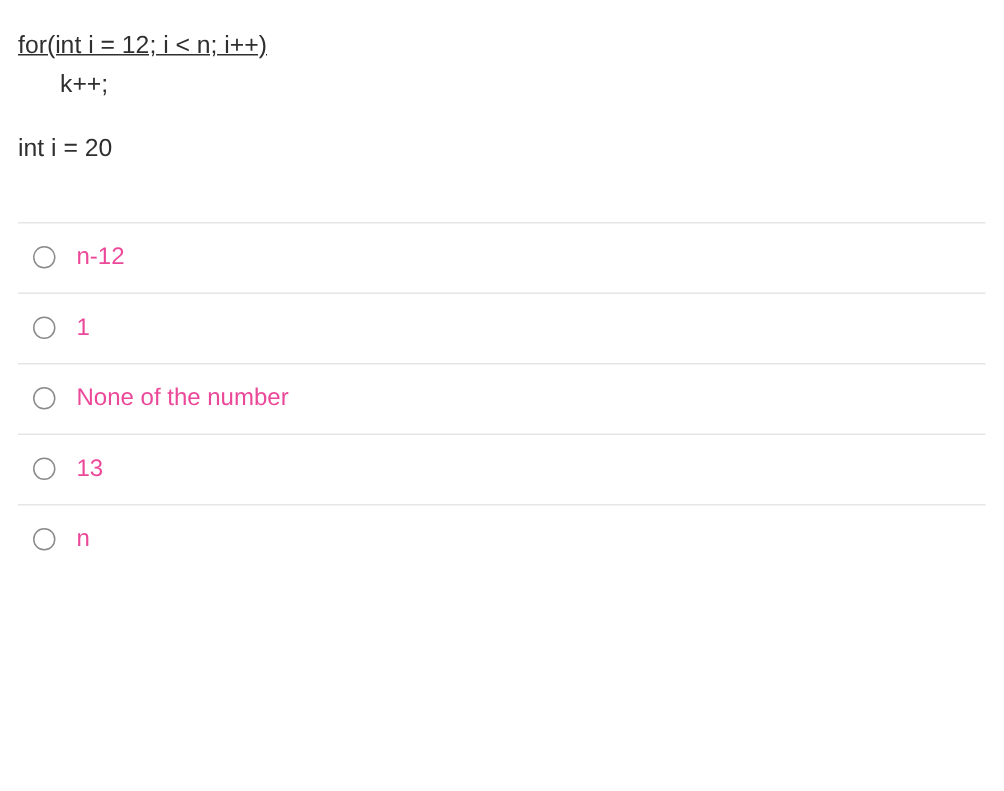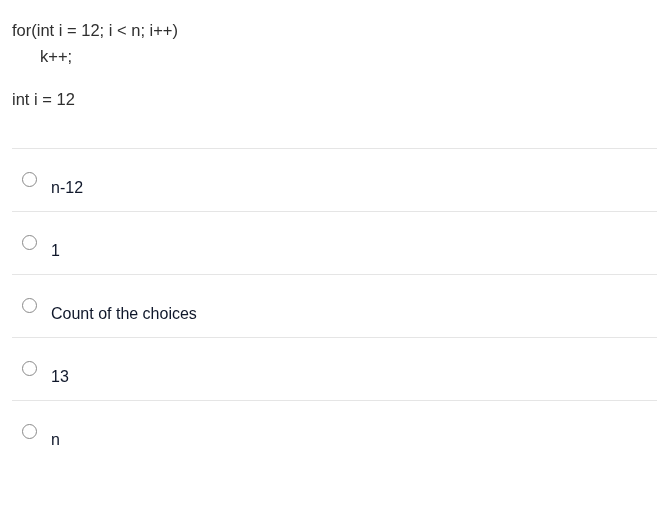--- a/index.html
+++ b/index.html
@@ -18,20 +18,21 @@
     font-size: 16.5px;
     line-height: 1.5;
     color: #2f2f2f;
   }
   .prompt-p {
     margin: 0 0 16px 0;
   }
   .code-block {
     margin: 0 0 18px 0;
     line-height: 1.55;
+    text-decoration: underline;
   }
   .code-indent {
     display: inline-block;
     padding-left: 28px;
   }
   .choices {
     margin-top: 36px;
     border-top: 1px solid #e5e5e5;
   }
   .choice-row {
@@ -52,55 +53,54 @@
     width: 15px;
     height: 15px;
     border: 1.5px solid #8a8a8a;
     border-radius: 50%;
     flex: 0 0 auto;
     margin-right: 14px;
     background: #fff;
   }
   .choice-label {
     font-size: 16px;
-    color: #0f172a;
-    margin-top: 16px;
+    color: #ec4899;
   }
 </style>
 </head>
 <body>
 
 <div class="question-container">
 
   <div class="prompt-block">
 
     <div class="code-block">
       <span>for(int i = 12; i &lt; n; i++)</span><br>
       <span class="code-indent">k++;</span>
     </div>
 
 
-    <p class="prompt-p">int i = 12</p>
+    <p class="prompt-p">int i = 20</p>
   </div>
 
   <div class="choices">
 
     <div class="choice-row">
       <span class="radio"></span>
       <span class="choice-label">n-12</span>
     </div>
 
     <div class="choice-row">
       <span class="radio"></span>
       <span class="choice-label">1</span>
     </div>
 
     <div class="choice-row">
       <span class="radio"></span>
-      <span class="choice-label">Count of the choices</span>
+      <span class="choice-label">None of the number</span>
     </div>
 
     <div class="choice-row">
       <span class="radio"></span>
       <span class="choice-label">13</span>
     </div>
 
     <div class="choice-row">
       <span class="radio"></span>
       <span class="choice-label">n</span>

